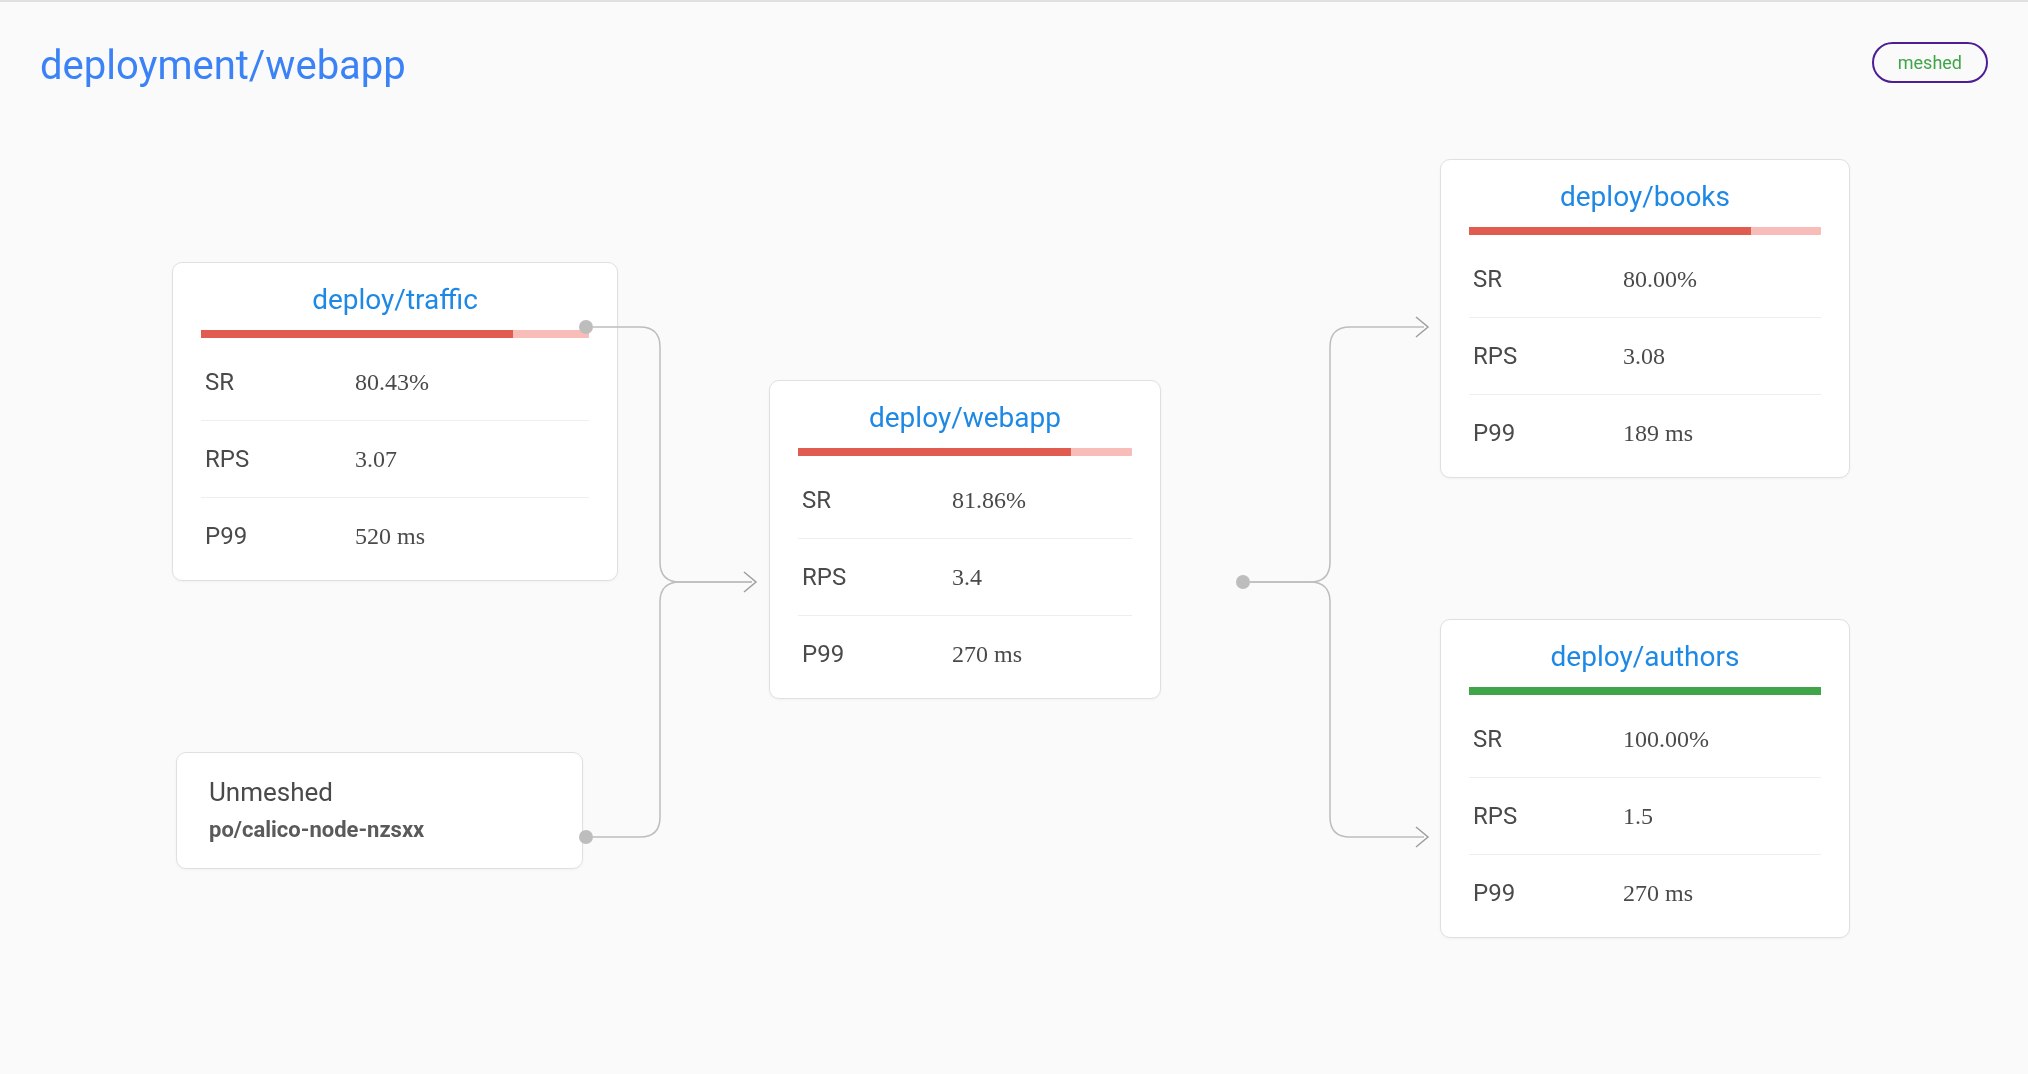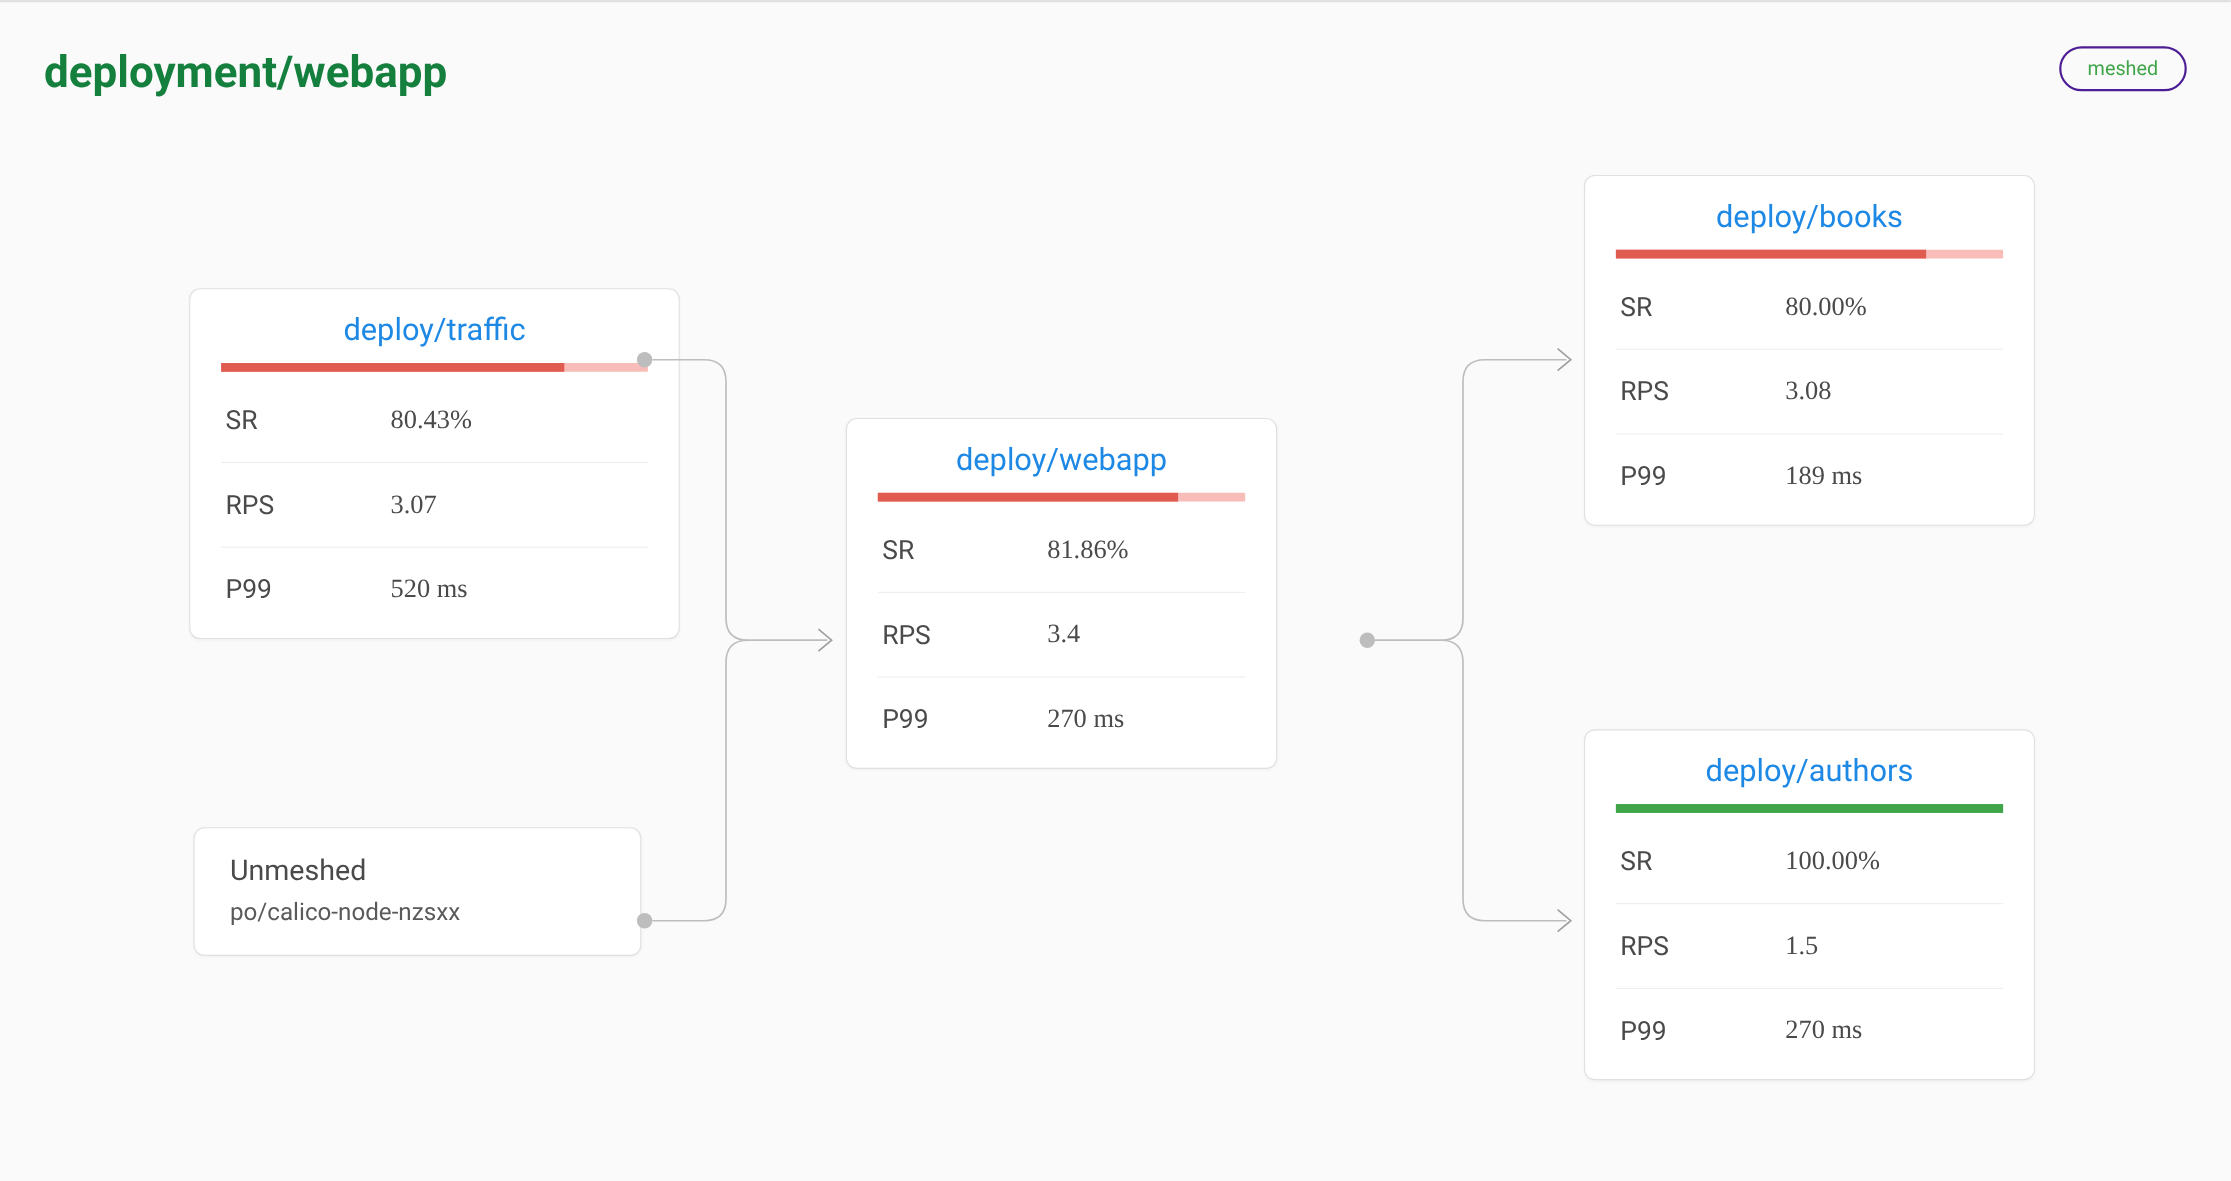--- a/index.html
+++ b/index.html
@@ -16,22 +16,22 @@
       position: absolute;
       top: 40px;
       left: 40px;
       right: 40px;
       display: flex;
       justify-content: space-between;
       align-items: flex-start;
     }
     .page-title {
       font-size: 40px;
-      font-weight: 700;
-      color: #15803d;
+      font-weight: 400;
+      color: #3b82f6;
     }
     .meshed-badge {
       border: 2px solid #4c1d95;
       color: #3fa548;
       font-size: 18px;
       padding: 8px 24px;
       border-radius: 28px;
       background: transparent;
     }
     .canvas {
@@ -88,20 +88,21 @@
     .unmeshed-card .um-title {
       font-size: 26px;
       color: #4a4a4a;
       padding: 24px 32px 10px 32px;
       font-weight: 400;
     }
     .unmeshed-card .um-sub {
       font-size: 22px;
       color: #5a5a5a;
       padding: 0 32px 26px 32px;
+      font-weight: bold;
     }
     svg.edges {
       position: absolute;
       top: 0; left: 0;
       width: 2028px; height: 1074px;
       pointer-events: none;
     }
     .port-dot {
       fill: #bdbdbd;
     }
@@ -187,21 +188,21 @@
         <span class="metric-label">RPS</span>
         <span class="metric-value">3.08</span>
       </div>
       <div class="metric-row">
         <span class="metric-label">P99</span>
         <span class="metric-value">189 ms</span>
       </div>
     </div>
   </div>
 
-  <div class="card" style="left:1440px; top:617px; width:410px;margin-top:44px;">
+  <div class="card" style="left:1440px; top:617px; width:410px;">
     <div class="card-title">deploy/authors</div>
     <div class="bar bar-green">
         <div class="bar-fill" style="width: 100%;"></div>
       </div>
     <div class="metrics">
       <div class="metric-row">
         <span class="metric-label">SR</span>
         <span class="metric-value">100.00%</span>
       </div>
       <div class="metric-row">

